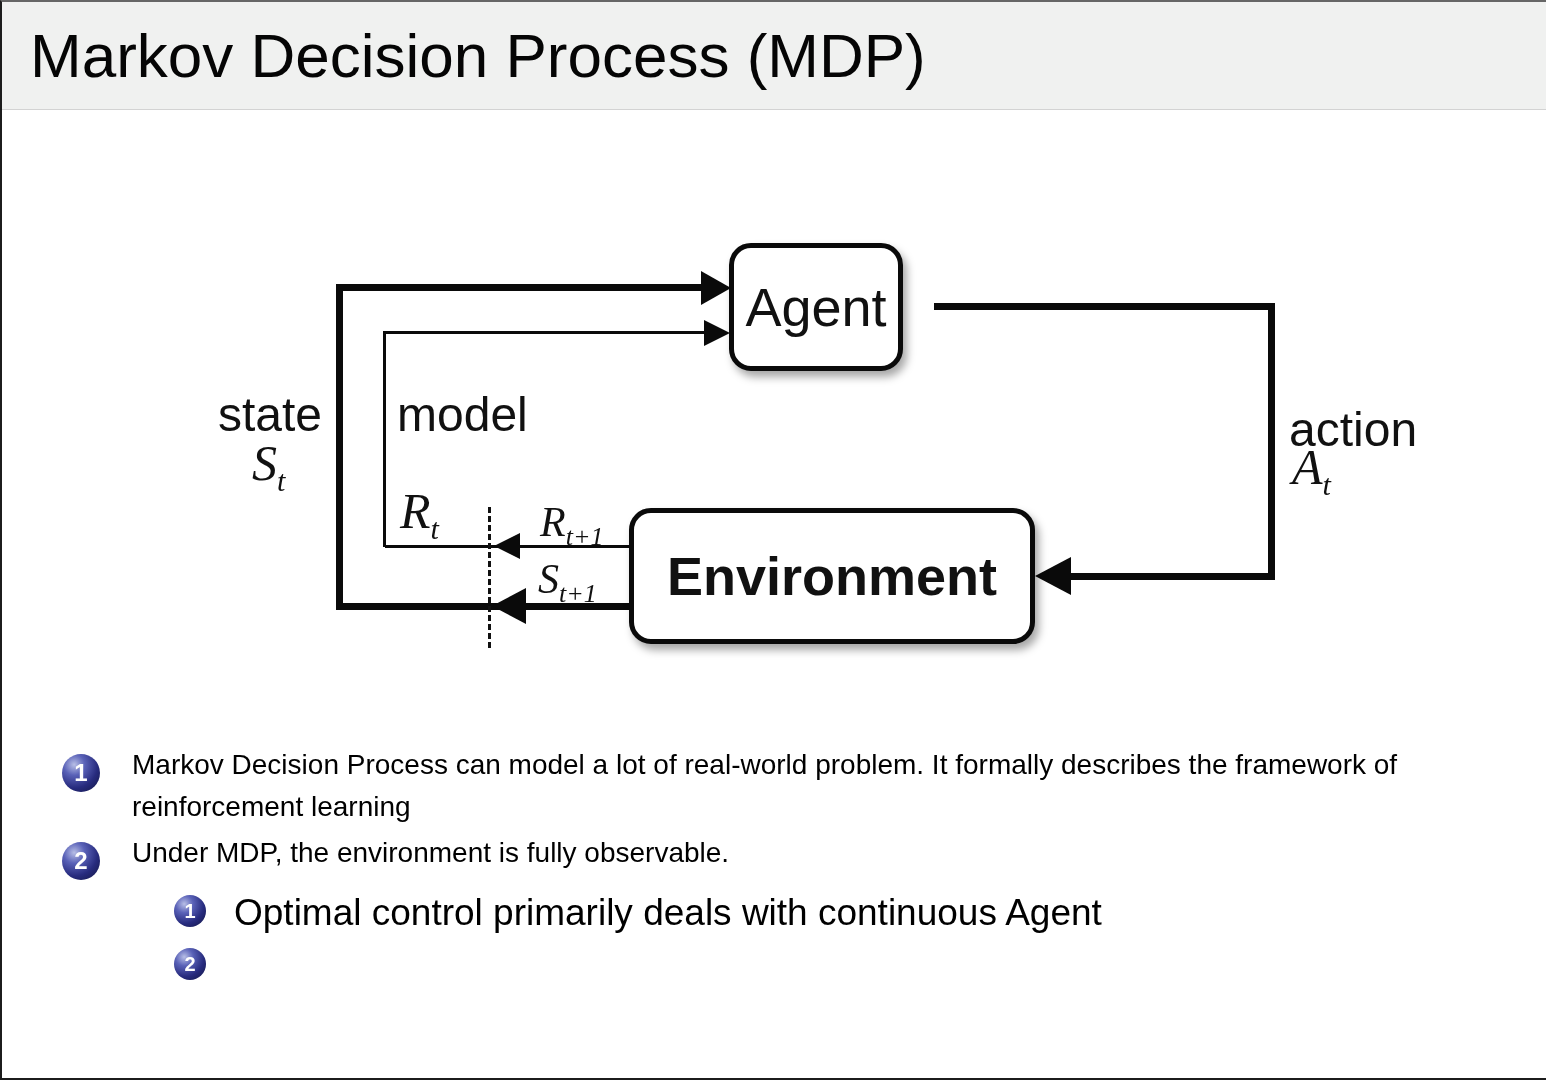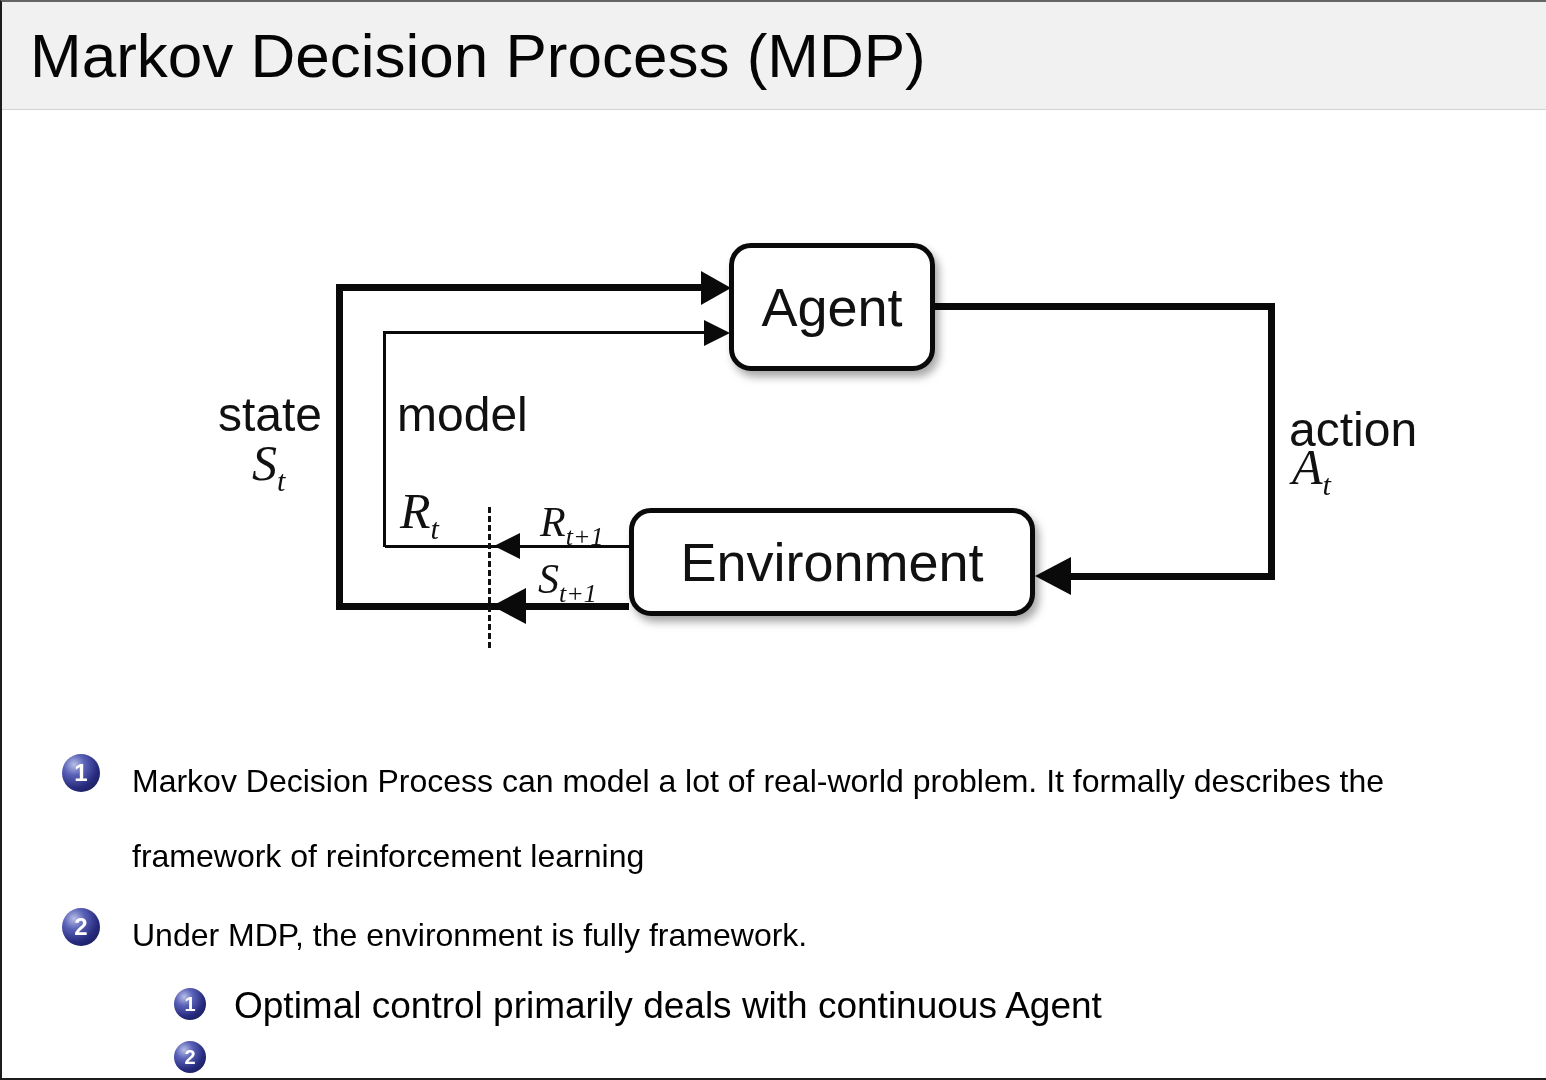--- a/index.html
+++ b/index.html
@@ -26,22 +26,22 @@
     font-family:"Liberation Sans",sans-serif;
   }
   
   .diagram{position:absolute;left:0;top:0;width:100%;height:100%;}
   .node{
     position:absolute;background:#fff;border:5px solid #0a0a0a;border-radius:22px;
     box-shadow:4px 6px 9px rgba(0,0,0,.35);
     display:flex;align-items:center;justify-content:center;
     font-size:54px;color:#111;box-sizing:border-box;
   }
-  .node.agent{left:727px;top:241px;width:206px;height:128px;}
-  .node.environment{left:627px;top:506px;width:406px;height:108px;}
+  .node.agent{left:727px;top:241px;width:174px;height:128px;}
+  .node.environment{left:627px;top:506px;width:406px;height:136px;font-weight:bold;}
   .ln{position:absolute;background:#0a0a0a;}
   .arrow{position:absolute;width:0;height:0;}
   .arrow.right{border-top:17px solid transparent;border-bottom:17px solid transparent;border-left:30px solid #0a0a0a;}
   .arrow.right.small{border-top:13px solid transparent;border-bottom:13px solid transparent;border-left:26px solid #0a0a0a;}
   .arrow.left{border-top:18px solid transparent;border-bottom:18px solid transparent;border-right:34px solid #0a0a0a;}
   .arrow.left.small{border-top:13px solid transparent;border-bottom:13px solid transparent;border-right:26px solid #0a0a0a;}
   .arrow.left.big{border-top:19px solid transparent;border-bottom:19px solid transparent;border-right:36px solid #0a0a0a;}
   .dashed{position:absolute;left:486px;top:505px;height:141px;width:0;border-left:3px dashed #111;}
   .dlabel{position:absolute;font-size:48px;color:#111;}
   .math{position:absolute;font-family:"Liberation Serif",serif;font-style:italic;font-size:50px;color:#111;}
@@ -51,21 +51,21 @@
   
   .bullets{position:absolute;left:60px;top:742px;width:1450px;}
   .bullet{display:flex;align-items:flex-start;margin-bottom:4px;}
   .ball{
     flex:0 0 auto;width:38px;height:38px;border-radius:50%;
     background:radial-gradient(circle at 32% 28%, #b8bfe6 0%, #5a62b8 28%, #272b7e 62%, #121540 100%);
     color:#fff;font-size:24px;font-weight:bold;
     display:flex;align-items:center;justify-content:center;
     margin-top:10px;margin-right:32px;
   }
-  .btext{font-size:32px;line-height:75px;color:#000;max-width:1372px;}
+  .btext{font-size:28px;line-height:42px;color:#000;max-width:1372px;}
   .subbullets{margin-left:112px;margin-top:6px;}
   .subbullet{display:flex;align-items:flex-start;margin-bottom:0px;}
   .subbullet .ball{width:32px;height:32px;font-size:20px;margin-top:9px;margin-right:28px;}
   .subbullet .btext{font-size:37px;line-height:53px;}
 </style>
 </head>
 <body>
 
 <div class="slide">
 
@@ -118,21 +118,21 @@
 
   <div class="bullets">
 
     <div class="bullet">
       <div class="ball">1</div>
       <div class="btext">Markov Decision Process can model a lot of real-world problem. It formally describes the framework of reinforcement learning</div>
     </div>
 
     <div class="bullet">
       <div class="ball">2</div>
-      <div class="btext">Under MDP, the environment is fully framework.</div>
+      <div class="btext">Under MDP, the environment is fully observable.</div>
     </div>
 
     <div class="subbullets">
       <div class="subbullet">
         <div class="ball">1</div>
         <div class="btext">Optimal control primarily deals with continuous Agent</div>
       </div>
       <div class="subbullet">
         <div class="ball">2</div>
       </div>

